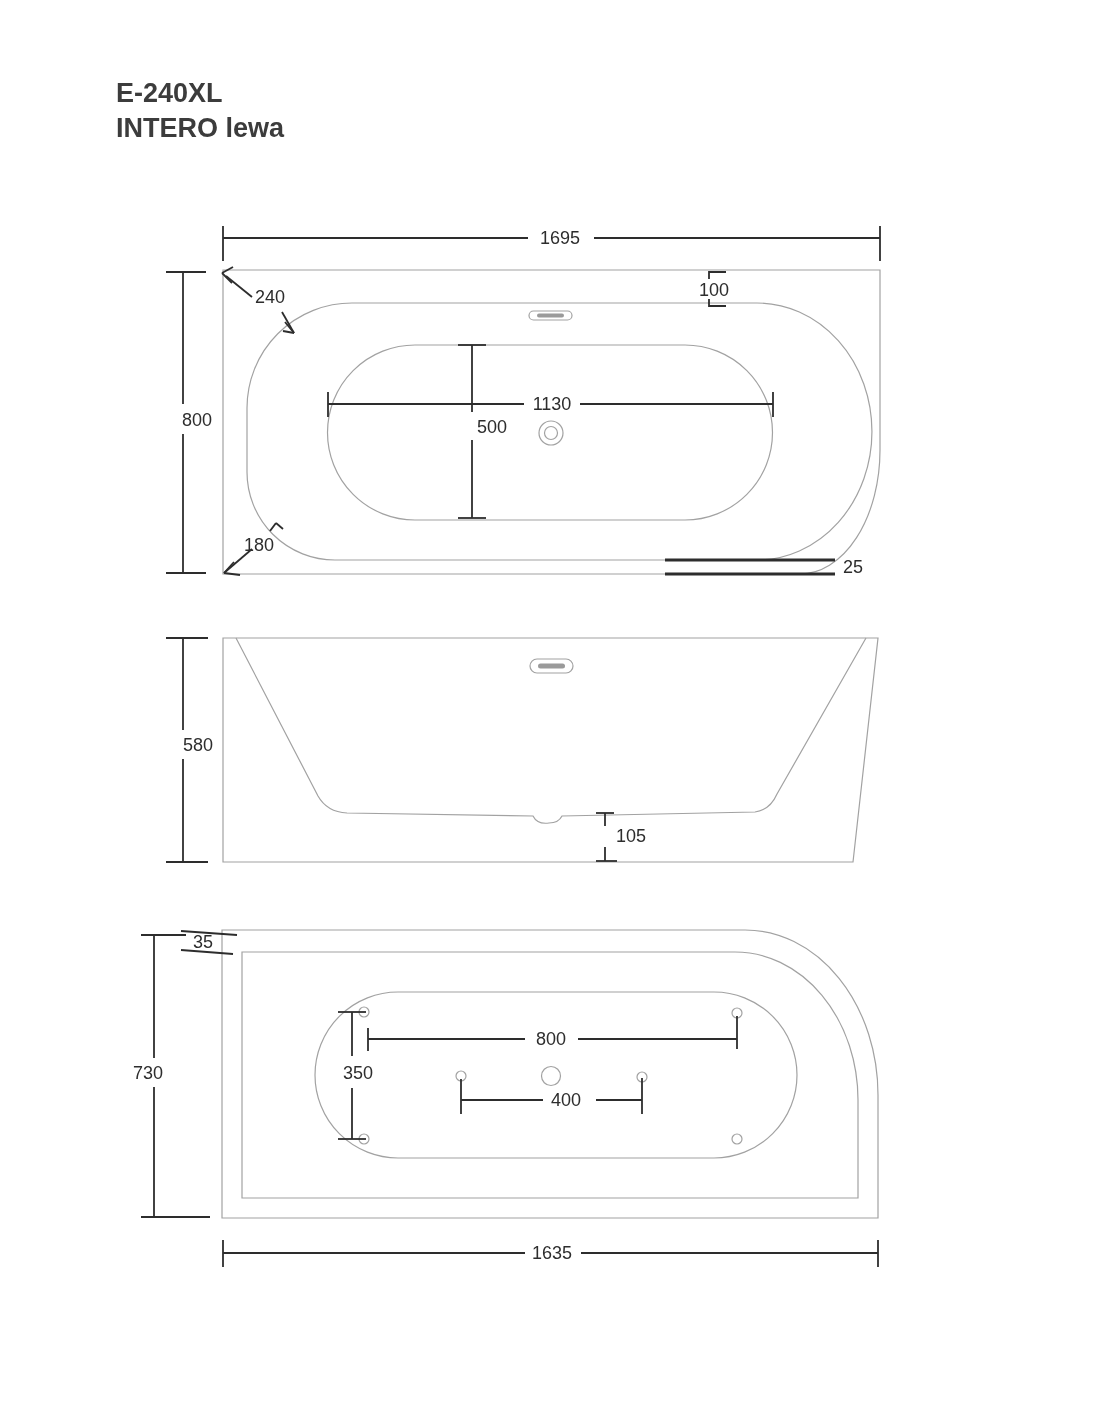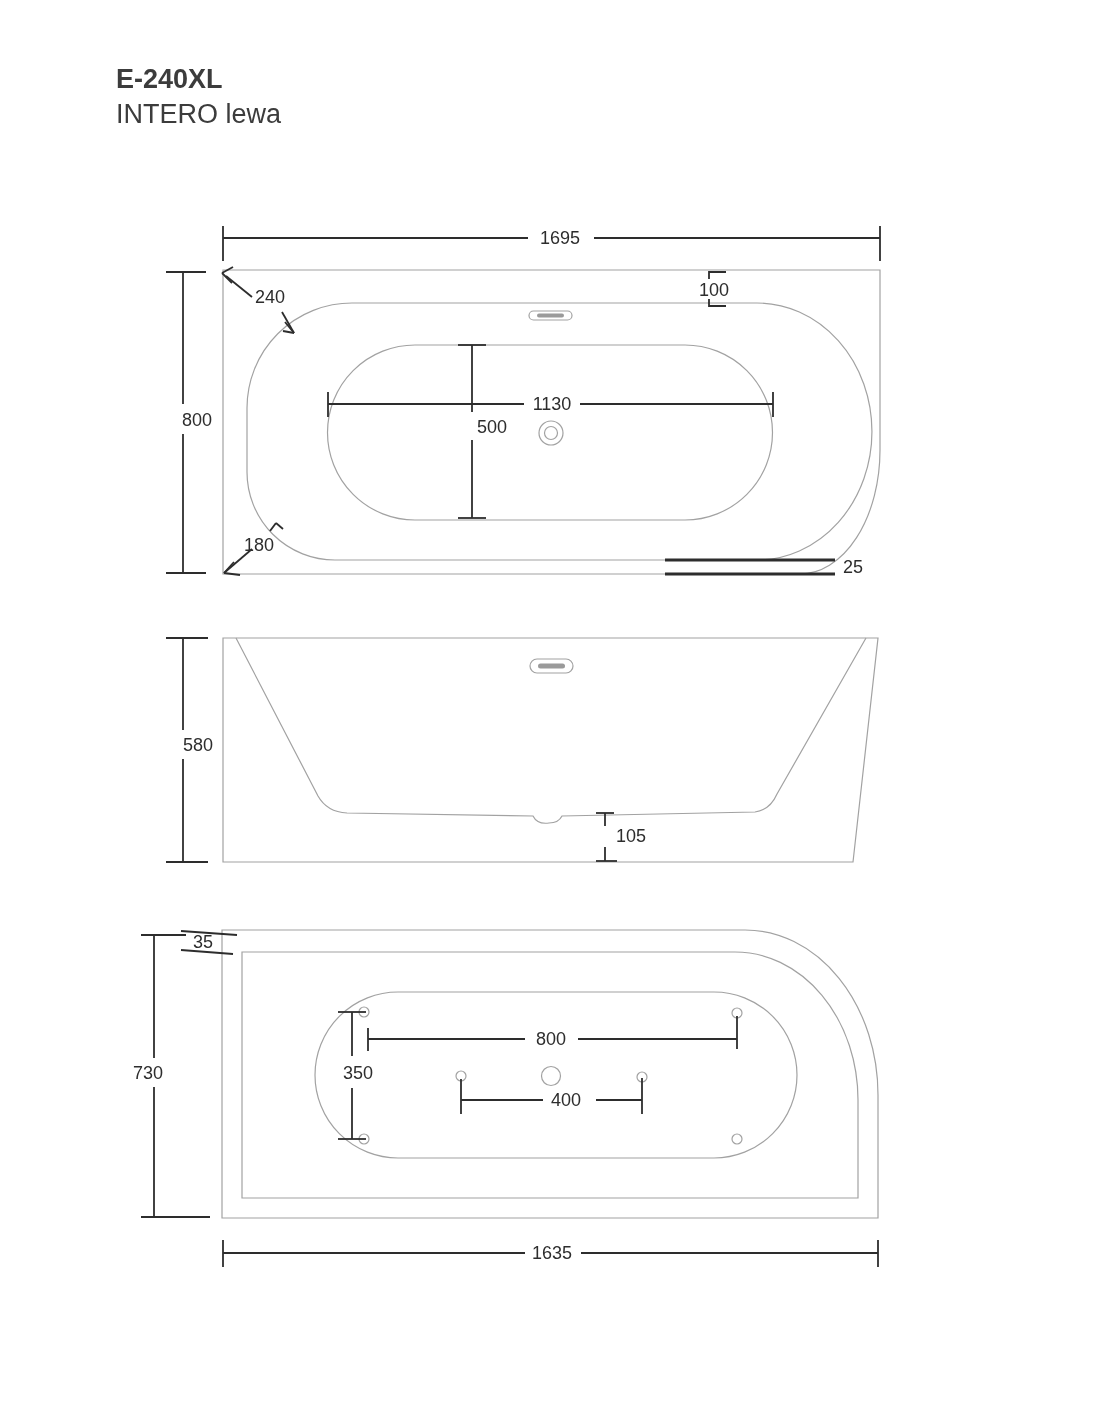--- a/index.html
+++ b/index.html
@@ -1,20 +1,20 @@
 <!DOCTYPE html>
 <html><head>
 <meta charset="utf-8">
 <style>
   html,body{margin:0;padding:0;background:#ffffff;}
   .page{position:relative;width:1100px;height:1422px;background:#ffffff;overflow:hidden;
         font-family:"Liberation Sans",sans-serif;}
-  .title-block{position:absolute;left:116px;top:62px;color:#3c3c3c;}
+  .title-block{position:absolute;left:116px;top:76px;color:#3c3c3c;}
   .title-model{font-size:27px;font-weight:bold;line-height:34px;}
-  .title-variant{font-size:27px;font-weight:400;line-height:36px;}
+  .title-variant{font-size:27px;font-weight:700;line-height:36px;}
   svg.drawing{position:absolute;left:0;top:0;}
   .g-thin{stroke:#a2a2a2;stroke-width:1.2;fill:none;}
   .g-dim{stroke:#2d2d2d;stroke-width:1.8;fill:none;}
   .g-dim-thick{stroke:#2d2d2d;stroke-width:3;fill:none;}
   .g-fill{fill:#9a9a9a;stroke:none;}
   text.dimtext{font-family:"Liberation Sans",sans-serif;font-size:18px;fill:#2d2d2d;}
 </style>
 </head>
 <body>
 

